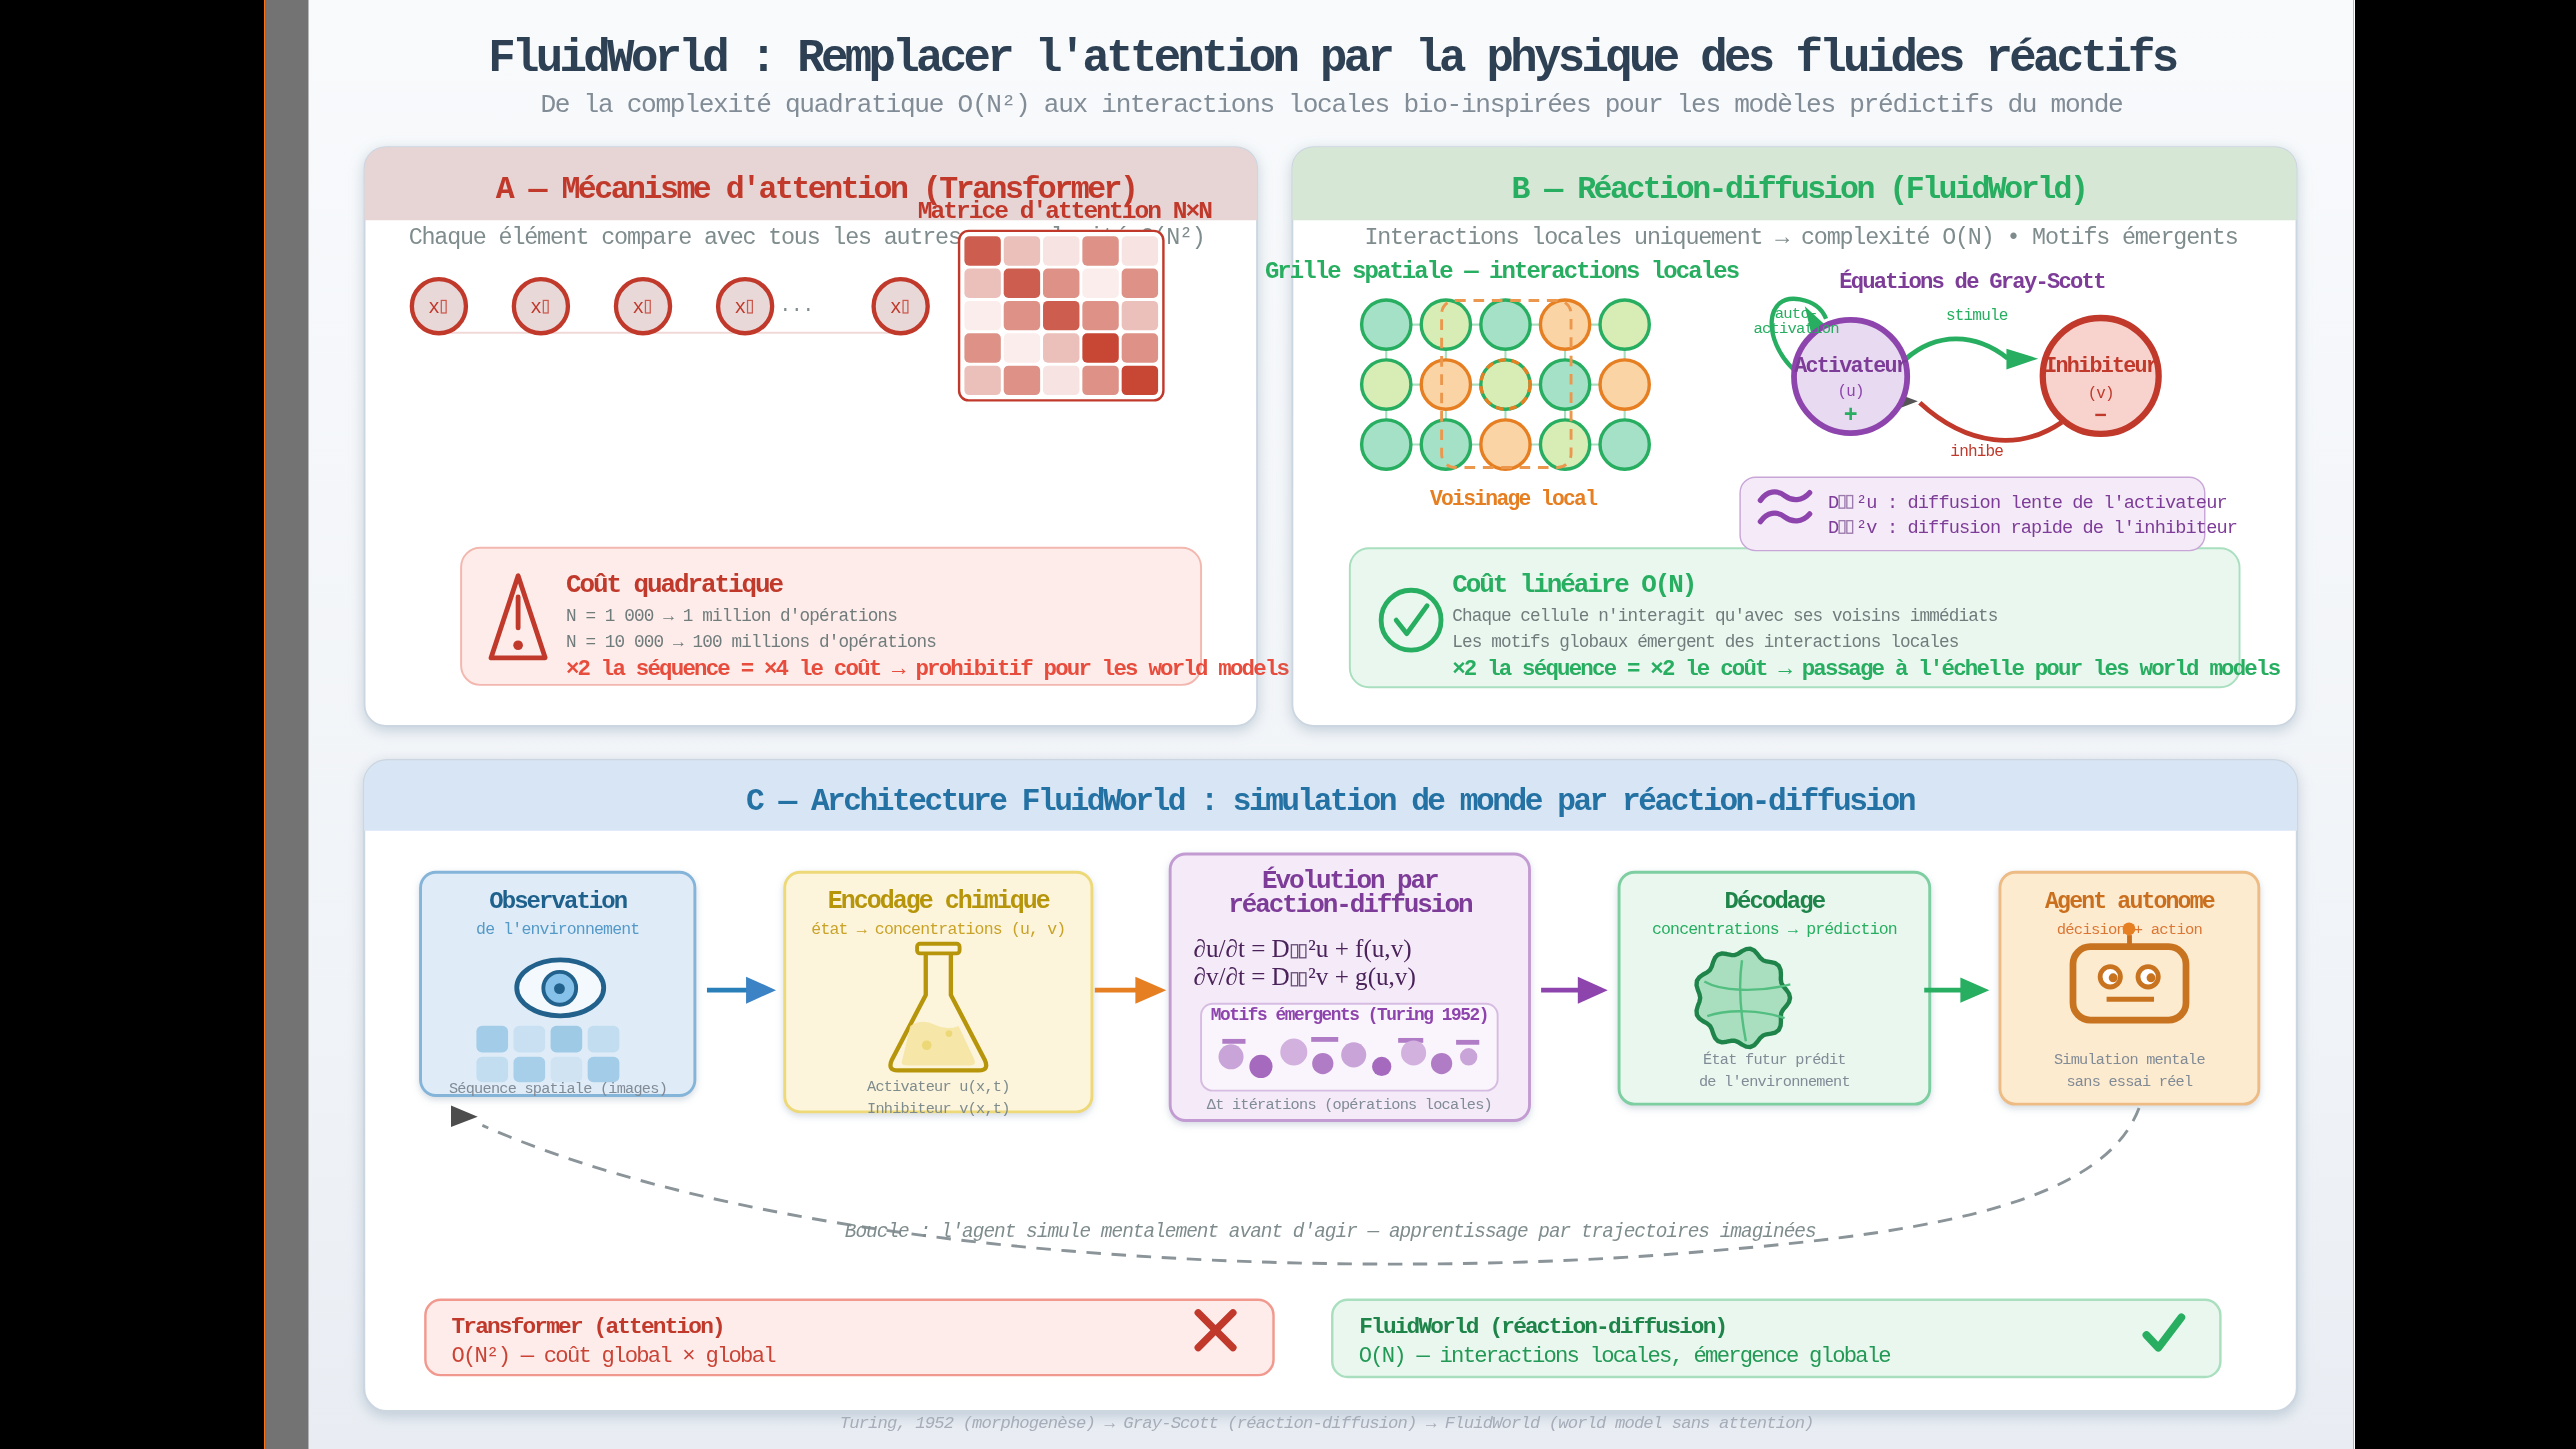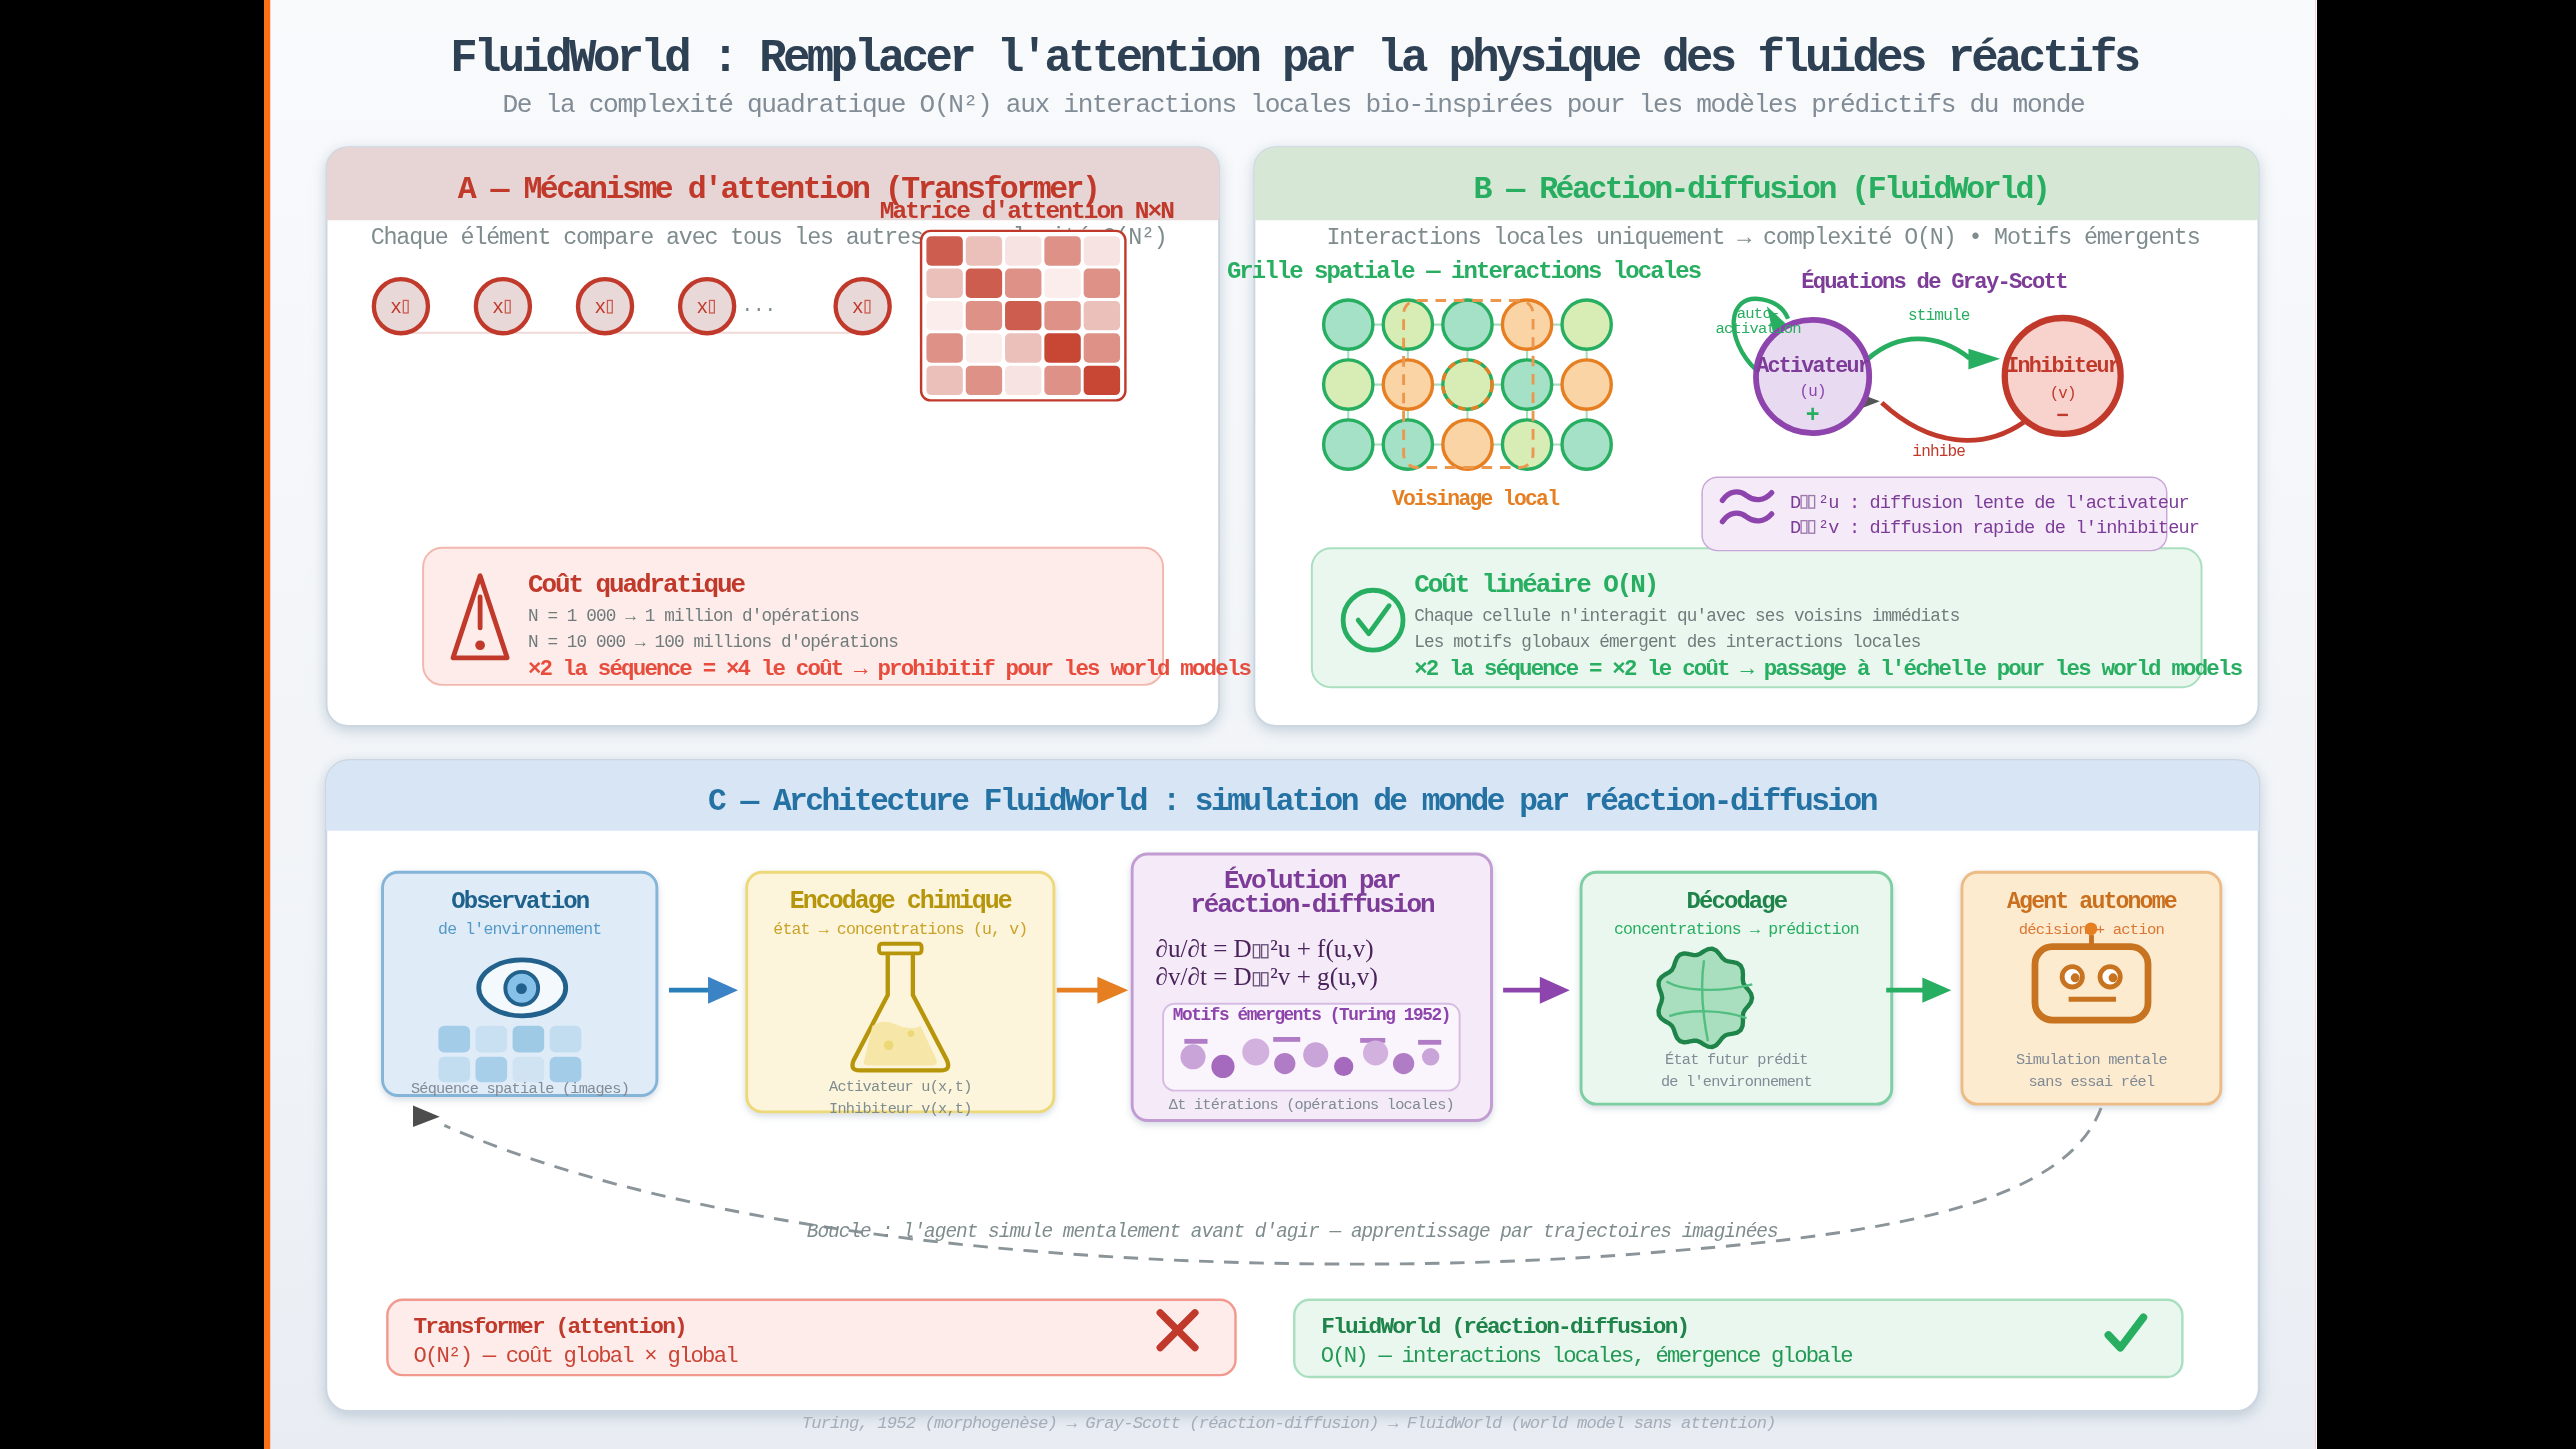--- a/index.html
+++ b/index.html
@@ -1,16 +1,16 @@
 <!DOCTYPE html>
 <html><head>
 <meta charset="utf-8">
 <style>
   html,body{margin:0;padding:0;background:#000;width:2576px;height:1449px;overflow:hidden;}
-  #stage{position:absolute;left:264px;top:0;width:2046px;height:1449px;background:#fca5a5;border-left:6px solid #f97316;border-right:1px solid #fff;}
+  #stage{position:absolute;left:264px;top:0;width:2046px;height:1449px;background:#737373;border-left:1px solid #f97316;border-right:1px solid #fff;padding-left:43px;}
   svg{display:block;}
   text{font-family:"Liberation Mono", monospace;}
   .ser{font-family:"Liberation Serif", serif;}
 </style>
 </head>
 <body>
 <div id="stage">
 <svg width="2046" height="1449" viewBox="0 0 2117 1500">
 <defs>
   <linearGradient id="bg" x1="0" y1="0" x2="0" y2="1">

